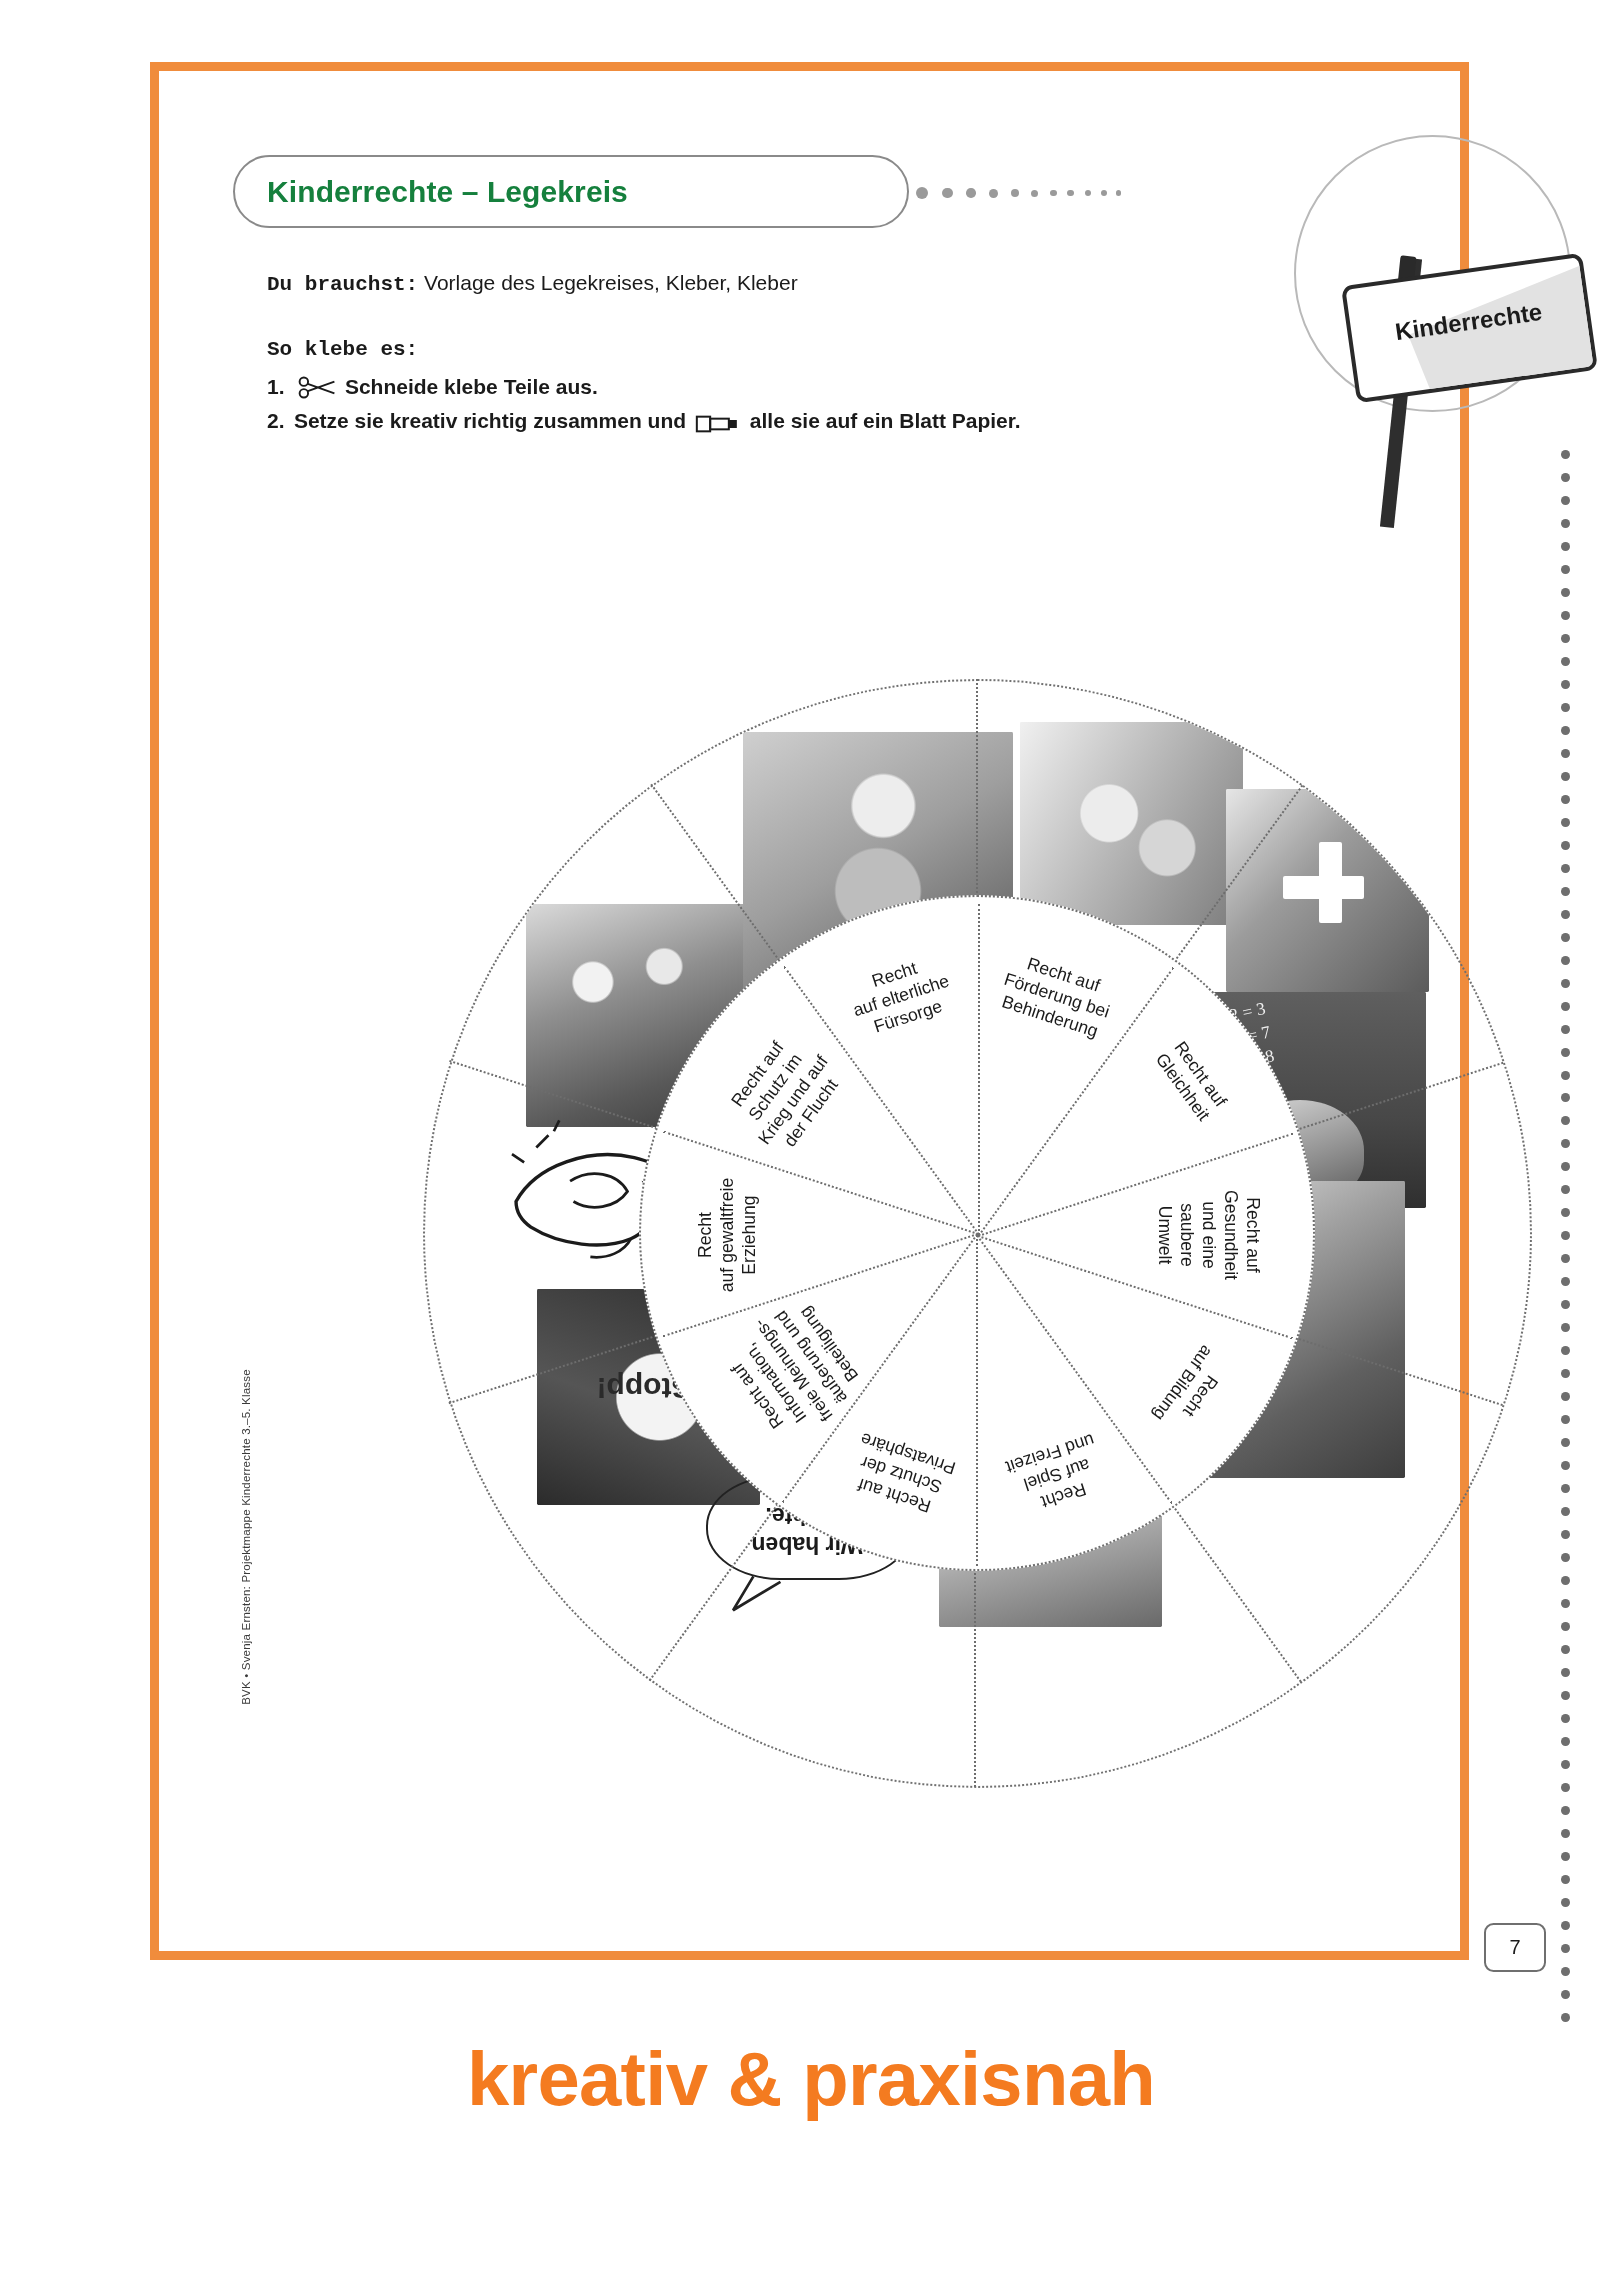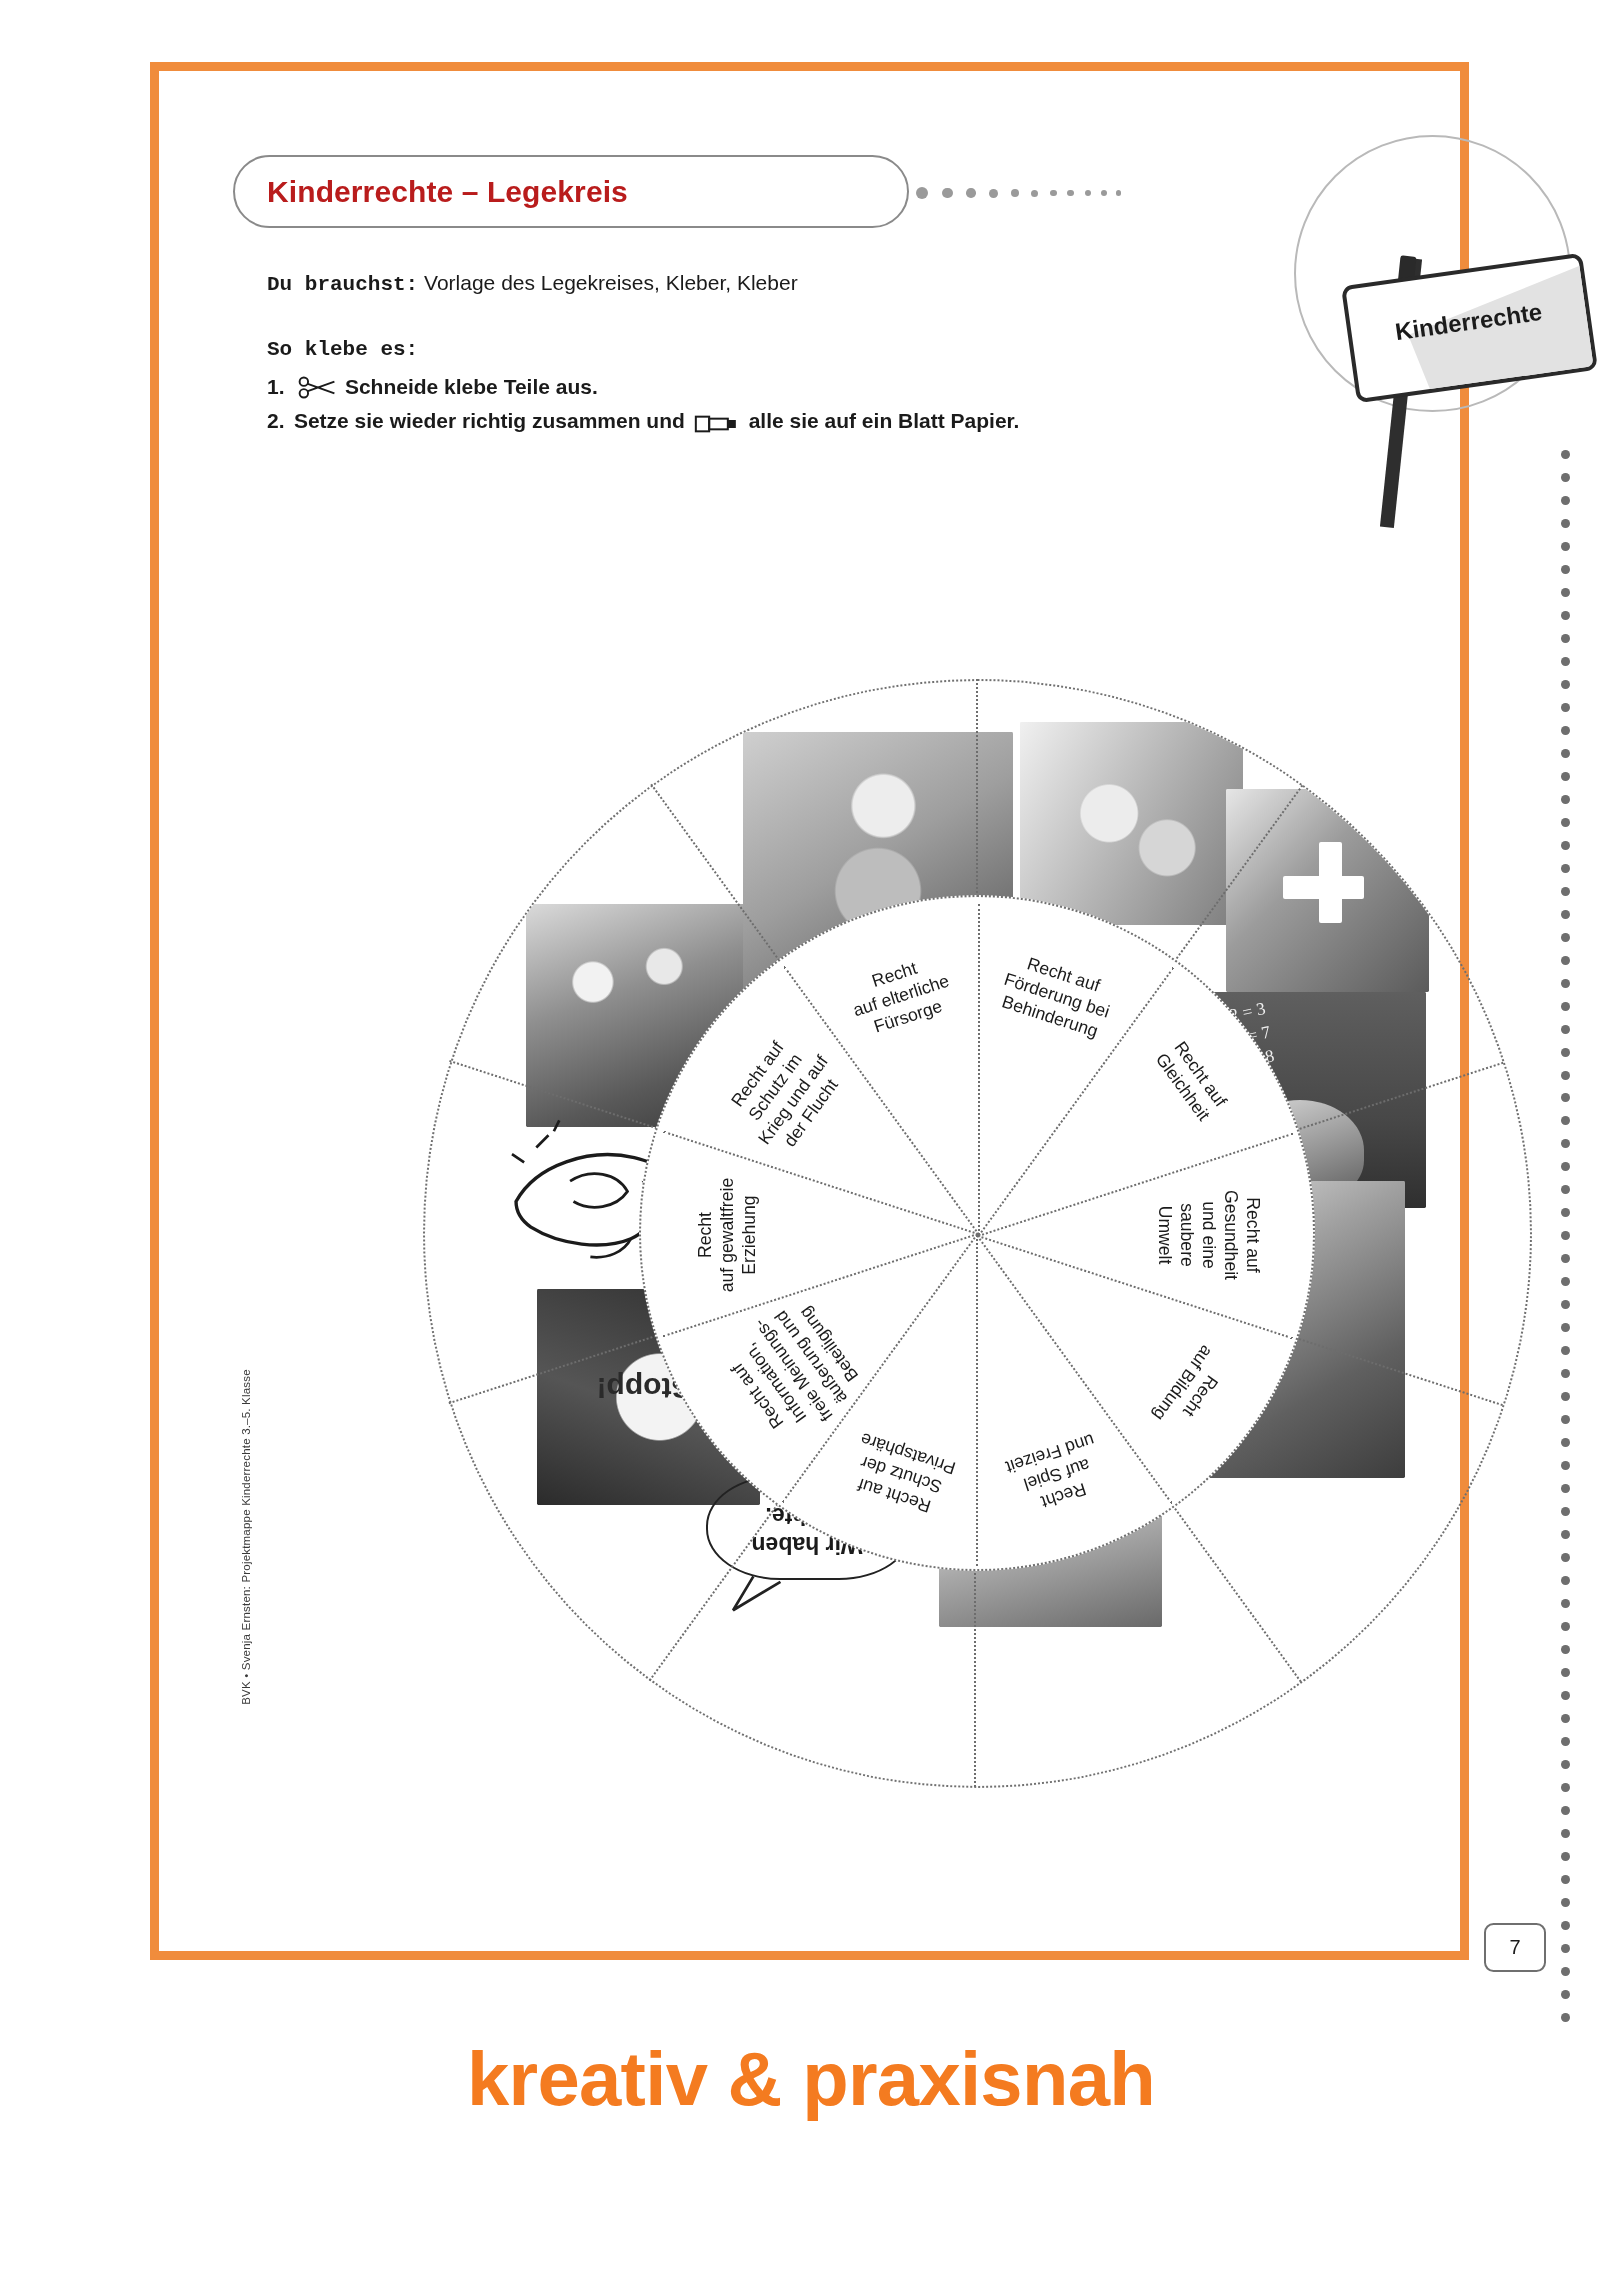--- a/index.html
+++ b/index.html
@@ -44,21 +44,21 @@
     border: 2px solid #8a8a8a;
     border-radius: 37px;
     box-sizing: border-box;
     display: flex;
     align-items: center;
     padding-left: 32px;
   }
   .title-text {
     font-size: 30px;
     font-weight: bold;
-    color: #b91c1c;
+    color: #15803d;
     letter-spacing: 0.1px;
   }
 
   .title-dots {
     position: absolute;
     left: 757px;
     top: 114px;
     width: 223px;
     height: 17.6px;
   }
@@ -462,21 +462,21 @@
             <circle cx="9" cy="8" r="6.5" fill="none" stroke="#1b1b1b" stroke-width="3"></circle>
             <circle cx="9" cy="26" r="6.5" fill="none" stroke="#1b1b1b" stroke-width="3"></circle>
             <path d="M14 11 L56 26 M14 23 L56 8" stroke="#1b1b1b" stroke-width="3" fill="none"></path>
           </svg>
         </span>
         <span>Schneide klebe Teile aus.</span>
       </div>
 
       <div class="step">
         <span class="num">2.</span>
-        <span>Setze sie wieder richtig zusammen und</span>
+        <span>Setze sie kreativ richtig zusammen und</span>
         <span class="glue-inline">
           <svg viewBox="0 0 66 30" width="45" height="20">
             <rect x="2" y="4" width="20" height="22" fill="none" stroke="#1b1b1b" stroke-width="3"></rect>
             <rect x="22" y="7" width="28" height="16" fill="none" stroke="#1b1b1b" stroke-width="3"></rect>
             <rect x="50" y="9" width="12" height="12" fill="#1b1b1b"></rect>
           </svg>
         </span>
         <span>alle sie auf ein Blatt Papier.</span>
       </div>
     </div>

